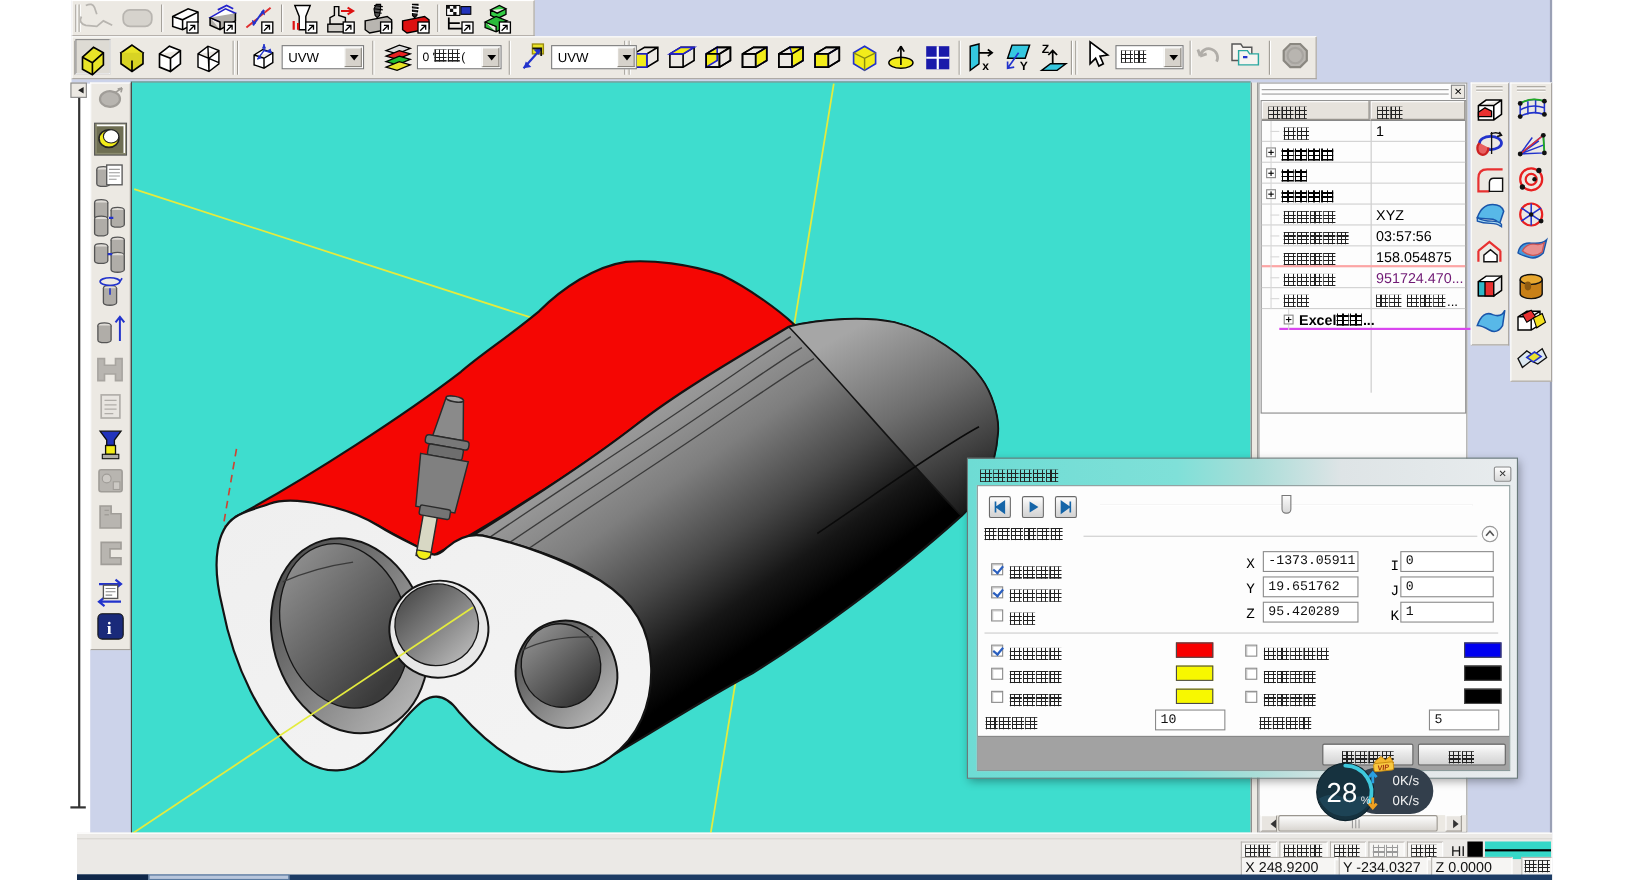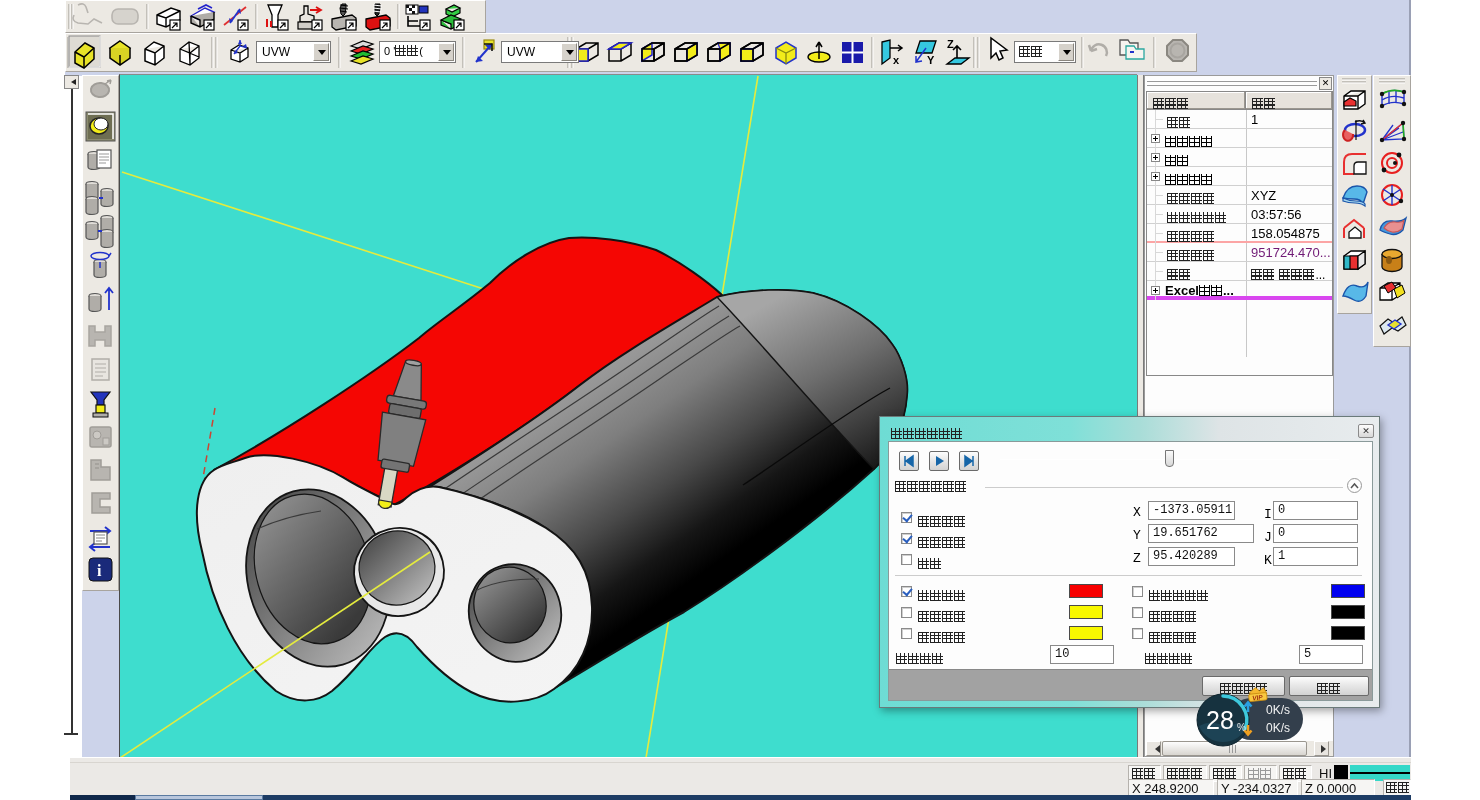--- a/index.html
+++ b/index.html
@@ -521,21 +521,21 @@
         <div class="abs" style="left:8px;top:9px;width:8px;height:1px;background:#d8d8d8;"></div>
         <div class="abs" style="left:20px;top:3px;"><span class="z"><i></i><i></i><i></i><i></i></span></div>
         <div class="abs" style="left:104px;top:2px;font-size:13px;color:#701a75;">951724.470...</div>
       </div>
 <div class="abs" style="left:0;top:170px;width:185px;height:19px;border-bottom:1px solid #d0d0d0;">
         <div class="abs" style="left:8px;top:0;width:1px;height:19px;background:#d8d8d8;"></div>
         <div class="abs" style="left:8px;top:9px;width:8px;height:1px;background:#d8d8d8;"></div>
         <div class="abs" style="left:20px;top:3px;"><span class="z"><i></i><i></i></span></div>
         <div class="abs" style="left:104px;top:3px;"><span class="z"><i></i><i></i></span>&nbsp;<span class="z"><i></i><i></i><i></i></span><span style="font-size:12px;">...</span></div>
       </div>
-<div class="abs" style="left:0;top:189px;width:185px;height:19px;border-bottom:4px solid #d946ef;">
+<div class="abs" style="left:16px;top:189px;width:185px;height:19px;border-bottom:2px solid #d946ef;">
         <div class="abs" style="left:8px;top:0;width:1px;height:19px;background:#d8d8d8;"></div>
         <div class="abs" style="left:4px;top:5px;width:9px;height:9px;background:#fff;border:1px solid #888;">
           <div style="position:absolute;left:1px;top:3px;width:5px;height:1px;background:#000;"></div>
           <div style="position:absolute;left:3px;top:1px;width:1px;height:5px;background:#000;"></div>
         </div>
         <div class="abs" style="left:18px;top:2px;font-size:13px;font-weight:bold;color:#000;">Excel<span class="zb"><i></i><i></i></span>...</div>
       </div>
  </div>
 
  <div class="abs" style="left:1px;top:665px;width:187px;height:15px;background:#ece9e3;">
@@ -690,21 +690,21 @@
   <div class="chk c" style="left:12px;top:91px;"></div>
       <div class="abs z" style="left:29px;top:91px;"><i></i><i></i><i></i><i></i></div>
   <div class="chk" style="left:12px;top:112px;"></div>
       <div class="abs z" style="left:29px;top:112px;"><i></i><i></i></div>
 
   <div class="abs" style="left:244px;top:63px;font-family:'Liberation Mono',monospace;font-size:13px;">X</div>
   <div class="fld" style="left:259px;top:59px;width:87px;height:19px;">-1373.05911</div>
   <div class="abs" style="left:375px;top:65px;font-family:'Liberation Mono',monospace;font-size:13px;">I</div>
   <div class="fld" style="left:384px;top:59px;width:85px;height:19px;">0</div>
   <div class="abs" style="left:244px;top:86px;font-family:'Liberation Mono',monospace;font-size:13px;">Y</div>
-  <div class="fld" style="left:259px;top:82px;width:106px;height:19px;">19.651762</div>
+  <div class="fld" style="left:259px;top:82px;width:87px;height:19px;">19.651762</div>
   <div class="abs" style="left:375px;top:88px;font-family:'Liberation Mono',monospace;font-size:13px;">J</div>
   <div class="fld" style="left:384px;top:82px;width:85px;height:19px;">0</div>
   <div class="abs" style="left:244px;top:109px;font-family:'Liberation Mono',monospace;font-size:13px;">Z</div>
   <div class="fld" style="left:259px;top:105px;width:87px;height:19px;">95.420289</div>
   <div class="abs" style="left:375px;top:111px;font-family:'Liberation Mono',monospace;font-size:13px;">K</div>
   <div class="fld" style="left:384px;top:105px;width:85px;height:19px;">1</div>
   <div class="abs" style="left:6px;top:133px;width:467px;height:1px;background:#ccc;"></div>
 
   <div class="chk c" style="left:12px;top:144px;"></div>
       <div class="abs z" style="left:29px;top:144px;"><i></i><i></i><i></i><i></i></div>

